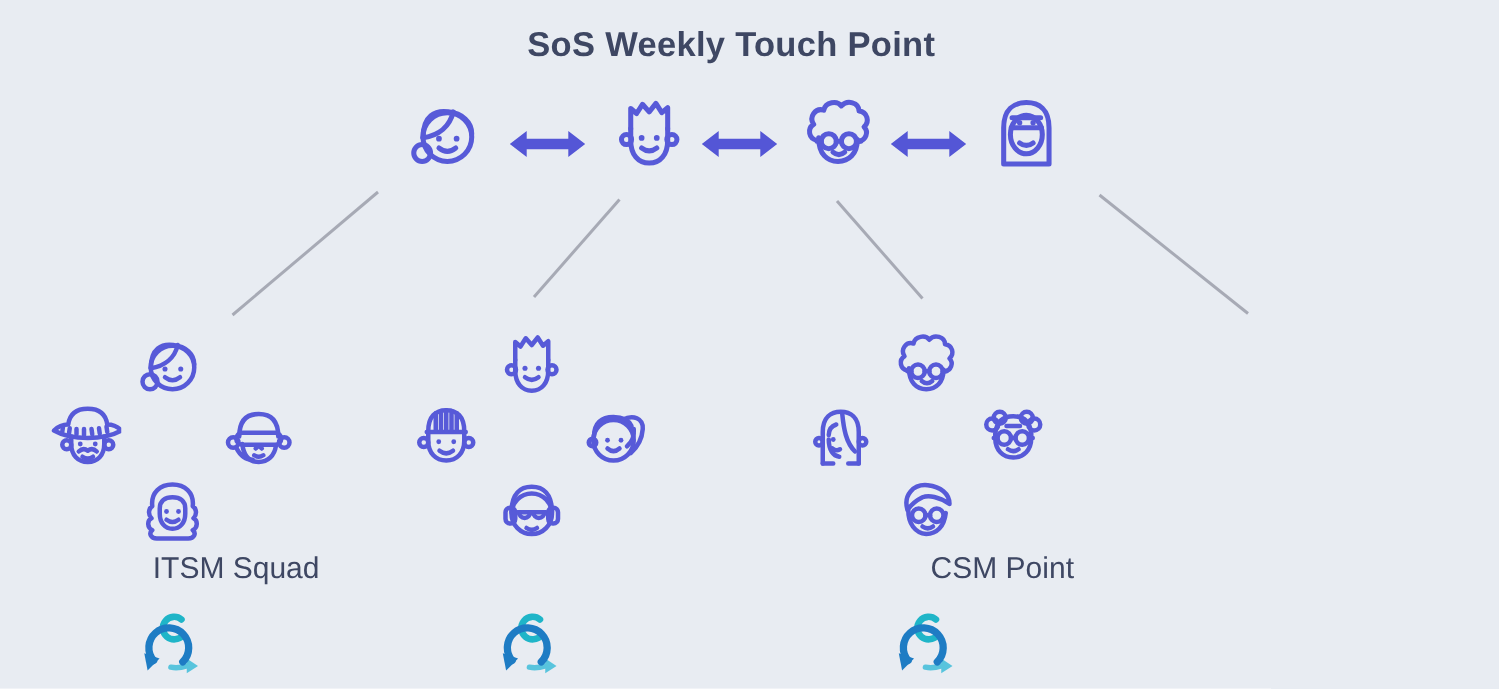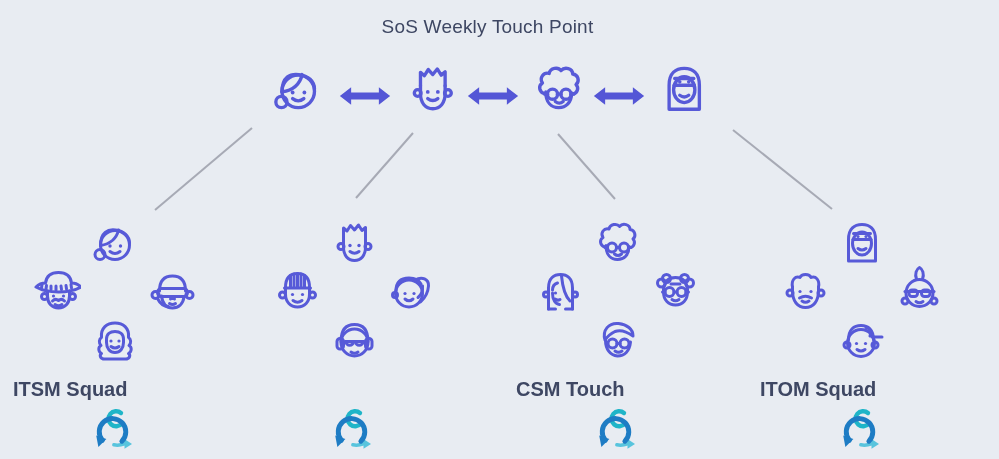--- a/index.html
+++ b/index.html
@@ -1,32 +1,32 @@
 <!DOCTYPE html>
 <html style="--background: #e8ecf2; --avatar-purple: #575ad8; --arrow-purple: #5456d6; --connector-gray: #a7aab5; --text-dark: #3e4763; --logo-blue: #1e7cc4; --logo-teal: #1fb5c8; --logo-lightblue: #58c4dd;"><head>
 <meta charset="utf-8">
 <style>
   html,body{margin:0;padding:0;}
   body{font-family:"Liberation Sans", sans-serif;}
   .stage{position:relative;width:999px;height:459px;background:var(--background,#e8ecf2);overflow:hidden;}
   .title{position:absolute;left:0;top:16px;width:975px;margin:0;text-align:center;
-         font-size:19px;font-weight:400;letter-spacing:.2px;color:var(--text-dark,#3e4763);}
+         font-size:23px;font-weight:700;letter-spacing:.2px;color:var(--text-dark,#3e4763);}
   .avatar{position:absolute;color:var(--avatar-purple,#575ad8);}
   .av-top{width:56px;height:56px;top:60px;}
   .arrow{position:absolute;width:52px;height:24px;top:84px;color:var(--arrow-purple,#5456d6);}
   .lines{position:absolute;left:0;top:0;width:999px;height:459px;pointer-events:none;}
   .lines line{stroke:var(--connector-gray,#a7aab5);stroke-width:2;}
   .squad{position:absolute;width:200px;height:247px;top:212px;}
   .sq-av{width:50px;height:50px;}
   .pos-top{left:75px;top:5px;}
   .pos-left{left:18px;top:53px;}
   .pos-right{left:132px;top:53px;}
   .pos-bottom{left:75px;top:102px;}
-  .squad-label{position:absolute;top:166px;left:0;width:100%;text-align:left;
-               font-size:20px;font-weight:700;color:var(--text-dark,#3e4763);}
+  .squad-label{position:absolute;top:156px;left:0;width:100%;text-align:right;
+               font-size:20px;font-weight:400;color:var(--text-dark,#3e4763);}
   .logo{position:absolute;top:192px;left:50%;transform:translateX(-50%);width:46px;height:48px;}
   .defs{position:absolute;width:0;height:0;overflow:hidden;}
   .ln{fill:none;stroke:currentColor;stroke-width:6;stroke-linecap:round;stroke-linejoin:round;}
   .f{fill:currentColor;stroke:none;}
 </style>
 </head>
 <body>
 
 <div class="stage">
 
@@ -348,38 +348,20 @@
       </svg>
     <svg class="avatar sq-av pos-left">
         <use href="#sym-woman-straighthair" xlink:href="#sym-woman-straighthair"></use>
       </svg>
     <svg class="avatar sq-av pos-right">
         <use href="#sym-elder-buns" xlink:href="#sym-elder-buns"></use>
       </svg>
     <svg class="avatar sq-av pos-bottom">
         <use href="#sym-swoosh-glasses" xlink:href="#sym-swoosh-glasses"></use>
       </svg>
-    <div class="squad-label">CSM Touch</div>
+    <div class="squad-label">CSM Point</div>
     <svg class="logo">
         <use href="#sym-sprint-loop" xlink:href="#sym-sprint-loop"></use>
       </svg>
   </div>
 
-  <div class="squad" style="left:760px">
-    <svg class="avatar sq-av pos-top">
-        <use href="#sym-headscarf" xlink:href="#sym-headscarf"></use>
-      </svg>
-    <svg class="avatar sq-av pos-left">
-        <use href="#sym-man-beard" xlink:href="#sym-man-beard"></use>
-      </svg>
-    <svg class="avatar sq-av pos-right">
-        <use href="#sym-mohawk-glasses" xlink:href="#sym-mohawk-glasses"></use>
-      </svg>
-    <svg class="avatar sq-av pos-bottom">
-        <use href="#sym-backwards-cap" xlink:href="#sym-backwards-cap"></use>
-      </svg>
-    <div class="squad-label">ITOM Squad</div>
-    <svg class="logo">
-        <use href="#sym-sprint-loop" xlink:href="#sym-sprint-loop"></use>
-      </svg>
-  </div>
 
 </div>
 
 </body></html>

